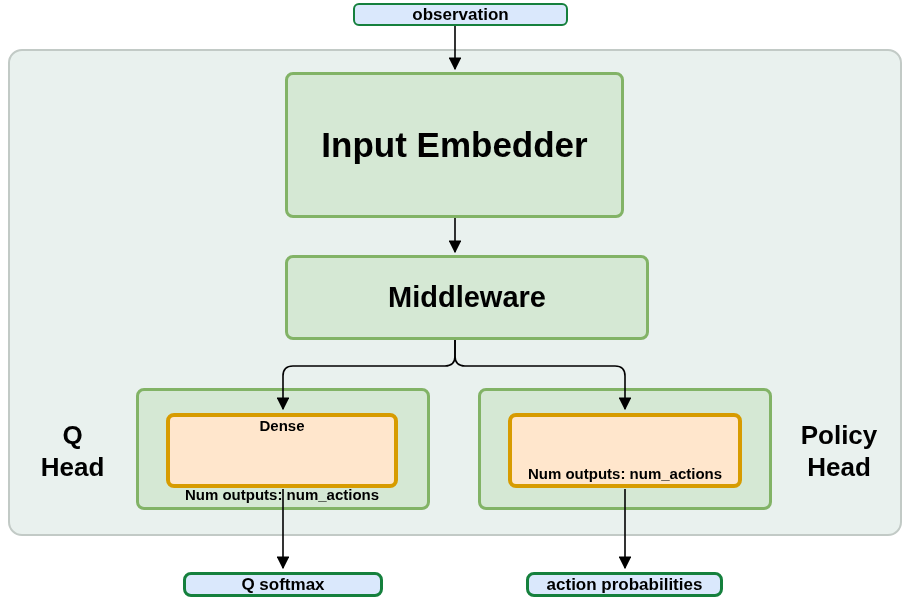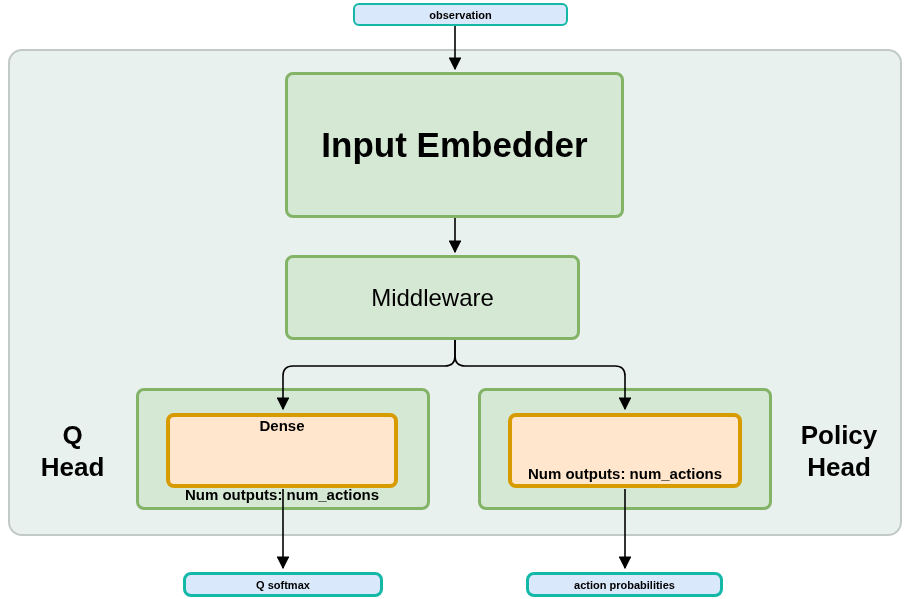--- a/index.html
+++ b/index.html
@@ -12,39 +12,39 @@
   .container-box {
     left: 8px; top: 49px; width: 894px; height: 487px;
     background: #e9f1ee;
     border: 2px solid #c2cac6;
     border-radius: 14px;
   }
 
   
   .io-box {
     background: #dae8fc;
-    border: 2px solid #14b8a6;
+    border: 2px solid #15803d;
     border-radius: 6px;
     font-weight: bold;
-    font-size: 11px;
+    font-size: 17px;
     text-align: right;
   }
   .io-box.thick { border-width: 3px; border-radius: 8px; }
   .obs { left: 353px; top: 3px; width: 215px; height: 23px; }
   .qvals { left: 183px; top: 572px; width: 200px; height: 25px; }
   .aprobs { left: 526px; top: 572px; width: 197px; height: 25px; }
 
   
   .green-box {
     background: #d5e8d4;
     border: 3px solid #82b366;
     border-radius: 8px;
   }
   .input-embedder { left: 285px; top: 72px; width: 339px; height: 146px; font-size: 35px; font-weight: bold; }
-  .middleware { left: 285px; top: 255px; width: 295px; height: 85px; font-size: 24px; font-weight: normal; }
+  .middleware { left: 285px; top: 255px; width: 364px; height: 85px; font-size: 29px; font-weight: bold; }
   .head-group-q { left: 136px; top: 388px; width: 294px; height: 122px; }
   .head-group-policy { left: 478px; top: 388px; width: 294px; height: 122px; }
 
   
   .orange-box {
     background: #ffe6cc;
     border: 4px solid #d79b00;
     border-radius: 8px;
     flex-direction: column;
     justify-content: space-between;

